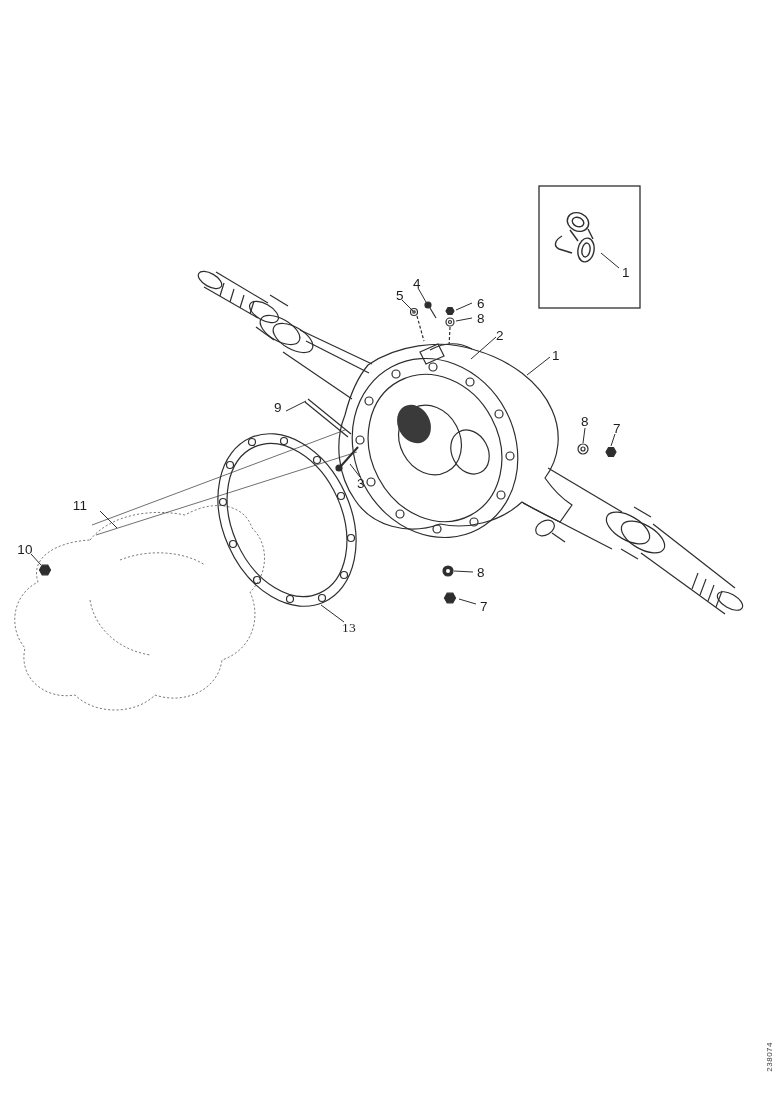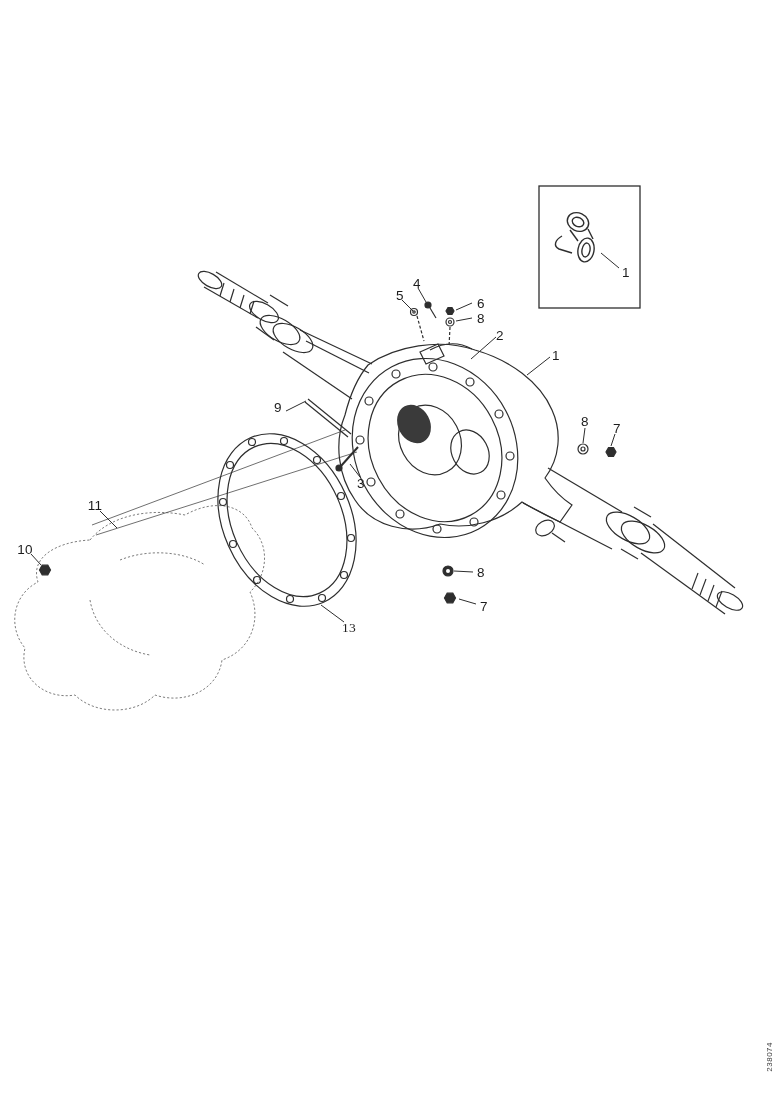--- a/index.html
+++ b/index.html
@@ -219,21 +219,21 @@
       <span class="callout" style="left: 400px; top: 295px;">5</span>
       <span class="callout" style="left: 417px; top: 283px;">4</span>
       <span class="callout" style="left: 481px; top: 303px;">6</span>
       <span class="callout" style="left: 481px; top: 318px;">8</span>
       <span class="callout" style="left: 500px; top: 335px;">2</span>
       <span class="callout" style="left: 556px; top: 355px;">1</span>
       <span class="callout" style="left: 278px; top: 407px;">9</span>
       <span class="callout" style="left: 585px; top: 421px;">8</span>
       <span class="callout" style="left: 617px; top: 428px;">7</span>
       <span class="callout" style="left: 361px; top: 483px;">3</span>
-      <span class="callout" style="left: 95px; top: 505px;">11</span>
+      <span class="callout" style="left: 80px; top: 505px;">11</span>
       <span class="callout" style="left: 25px; top: 549px; text-align: center;">10</span>
       <span class="callout" style="left: 481px; top: 572px;">8</span>
       <span class="callout" style="left: 484px; top: 606px;">7</span>
       <span class="callout" style="left: 349px; top: 628px; font-family: Liberation Serif, serif;">13</span>
       <span class="callout" style="left: 626px; top: 272px;">1</span>
     </div>
 
   <div id="drawing-code">238074</div>
 </div>
 

